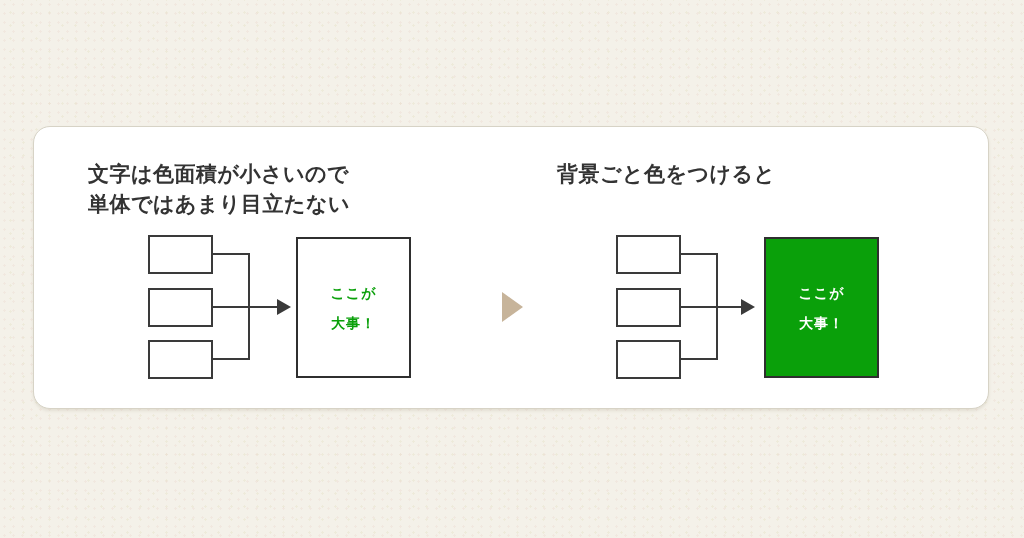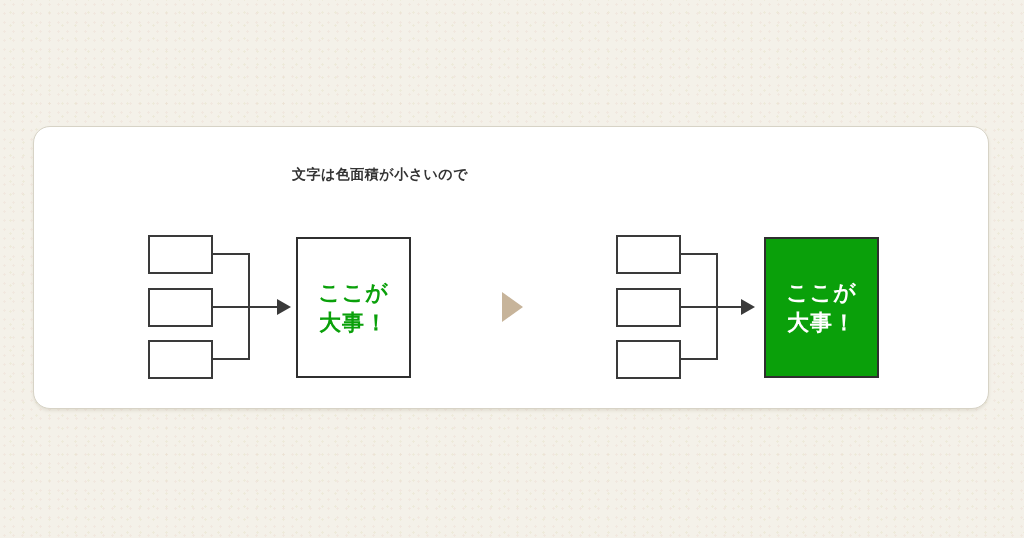--- a/index.html
+++ b/index.html
@@ -24,23 +24,23 @@
     left: 33px; top: 126px;
     width: 956px; height: 283px;
     background: #ffffff;
     border: 1.5px solid #d7d3c6;
     border-radius: 17px;
     box-shadow: 0 2px 3px rgba(180, 170, 150, 0.25);
   }
   .panel-title {
     position: absolute;
     width: 380px;
-    text-align: right;
+    text-align: left;
     font-weight: bold;
-    font-size: 14px;
+    font-size: 21px;
     line-height: 30px;
     letter-spacing: 0.5px;
     color: #333333;
   }
   .panel-title.left  { left: 88px;  top: 159px; }
   .panel-title.right { left: 557px; top: 159px; }
 
   .sbox {
     position: absolute;
     width: 65px; height: 39px;
@@ -63,21 +63,21 @@
     top: 237px;
     width: 115px; height: 141px;
     border: 2px solid #2f2f2f;
     display: flex;
     align-items: center;
     justify-content: center;
     text-align: center;
   }
   .bigbox .bigtext {
     font-weight: bold;
-    font-size: 22px;
+    font-size: 14px;
     line-height: 30px;
     letter-spacing: 1px;
   }
   .bigbox.plain { left: 296px; background: #ffffff; }
   .bigbox.plain .bigtext { color: #0aa00a; }
   .bigbox.filled { left: 764px; background: #0aa00a; }
   .bigbox.filled .bigtext { color: #ffffff; }
 
   .divider-triangle {
     position: absolute;
@@ -90,20 +90,21 @@
 </style>
 </head>
 <body>
 
 <div class="stage">
   <div class="card"></div>
 
   <section>
     <div class="panel-title left">
       <div>文字は色面積が小さいので</div>
+      <div>単体ではあまり目立たない</div>
     </div>
 
     <div class="sbox" style="left:148px; top:235px;"></div>
     <div class="sbox" style="left:148px; top:288px;"></div>
     <div class="sbox" style="left:148px; top:340px;"></div>
 
     <div class="line" style="left:211px; top:253px; width:39px; height:2px;"></div>
     <div class="line" style="left:211px; top:358px; width:39px; height:2px;"></div>
     <div class="line" style="left:248px; top:253px; width:2px; height:107px;"></div>
     <div class="line" style="left:211px; top:306px; width:66px; height:2px;"></div>
@@ -114,20 +115,21 @@
         <div>ここが</div>
         <div>大事！</div>
       </div>
     </div>
   </section>
 
   <div class="divider-triangle"></div>
 
   <section>
     <div class="panel-title right">
+      <div>背景ごと色をつけると</div>
     </div>
 
     <div class="sbox" style="left:616px; top:235px;"></div>
     <div class="sbox" style="left:616px; top:288px;"></div>
     <div class="sbox" style="left:616px; top:340px;"></div>
 
     <div class="line" style="left:679px; top:253px; width:39px; height:2px;"></div>
     <div class="line" style="left:679px; top:358px; width:39px; height:2px;"></div>
     <div class="line" style="left:716px; top:253px; width:2px; height:107px;"></div>
     <div class="line" style="left:679px; top:306px; width:63px; height:2px;"></div>

